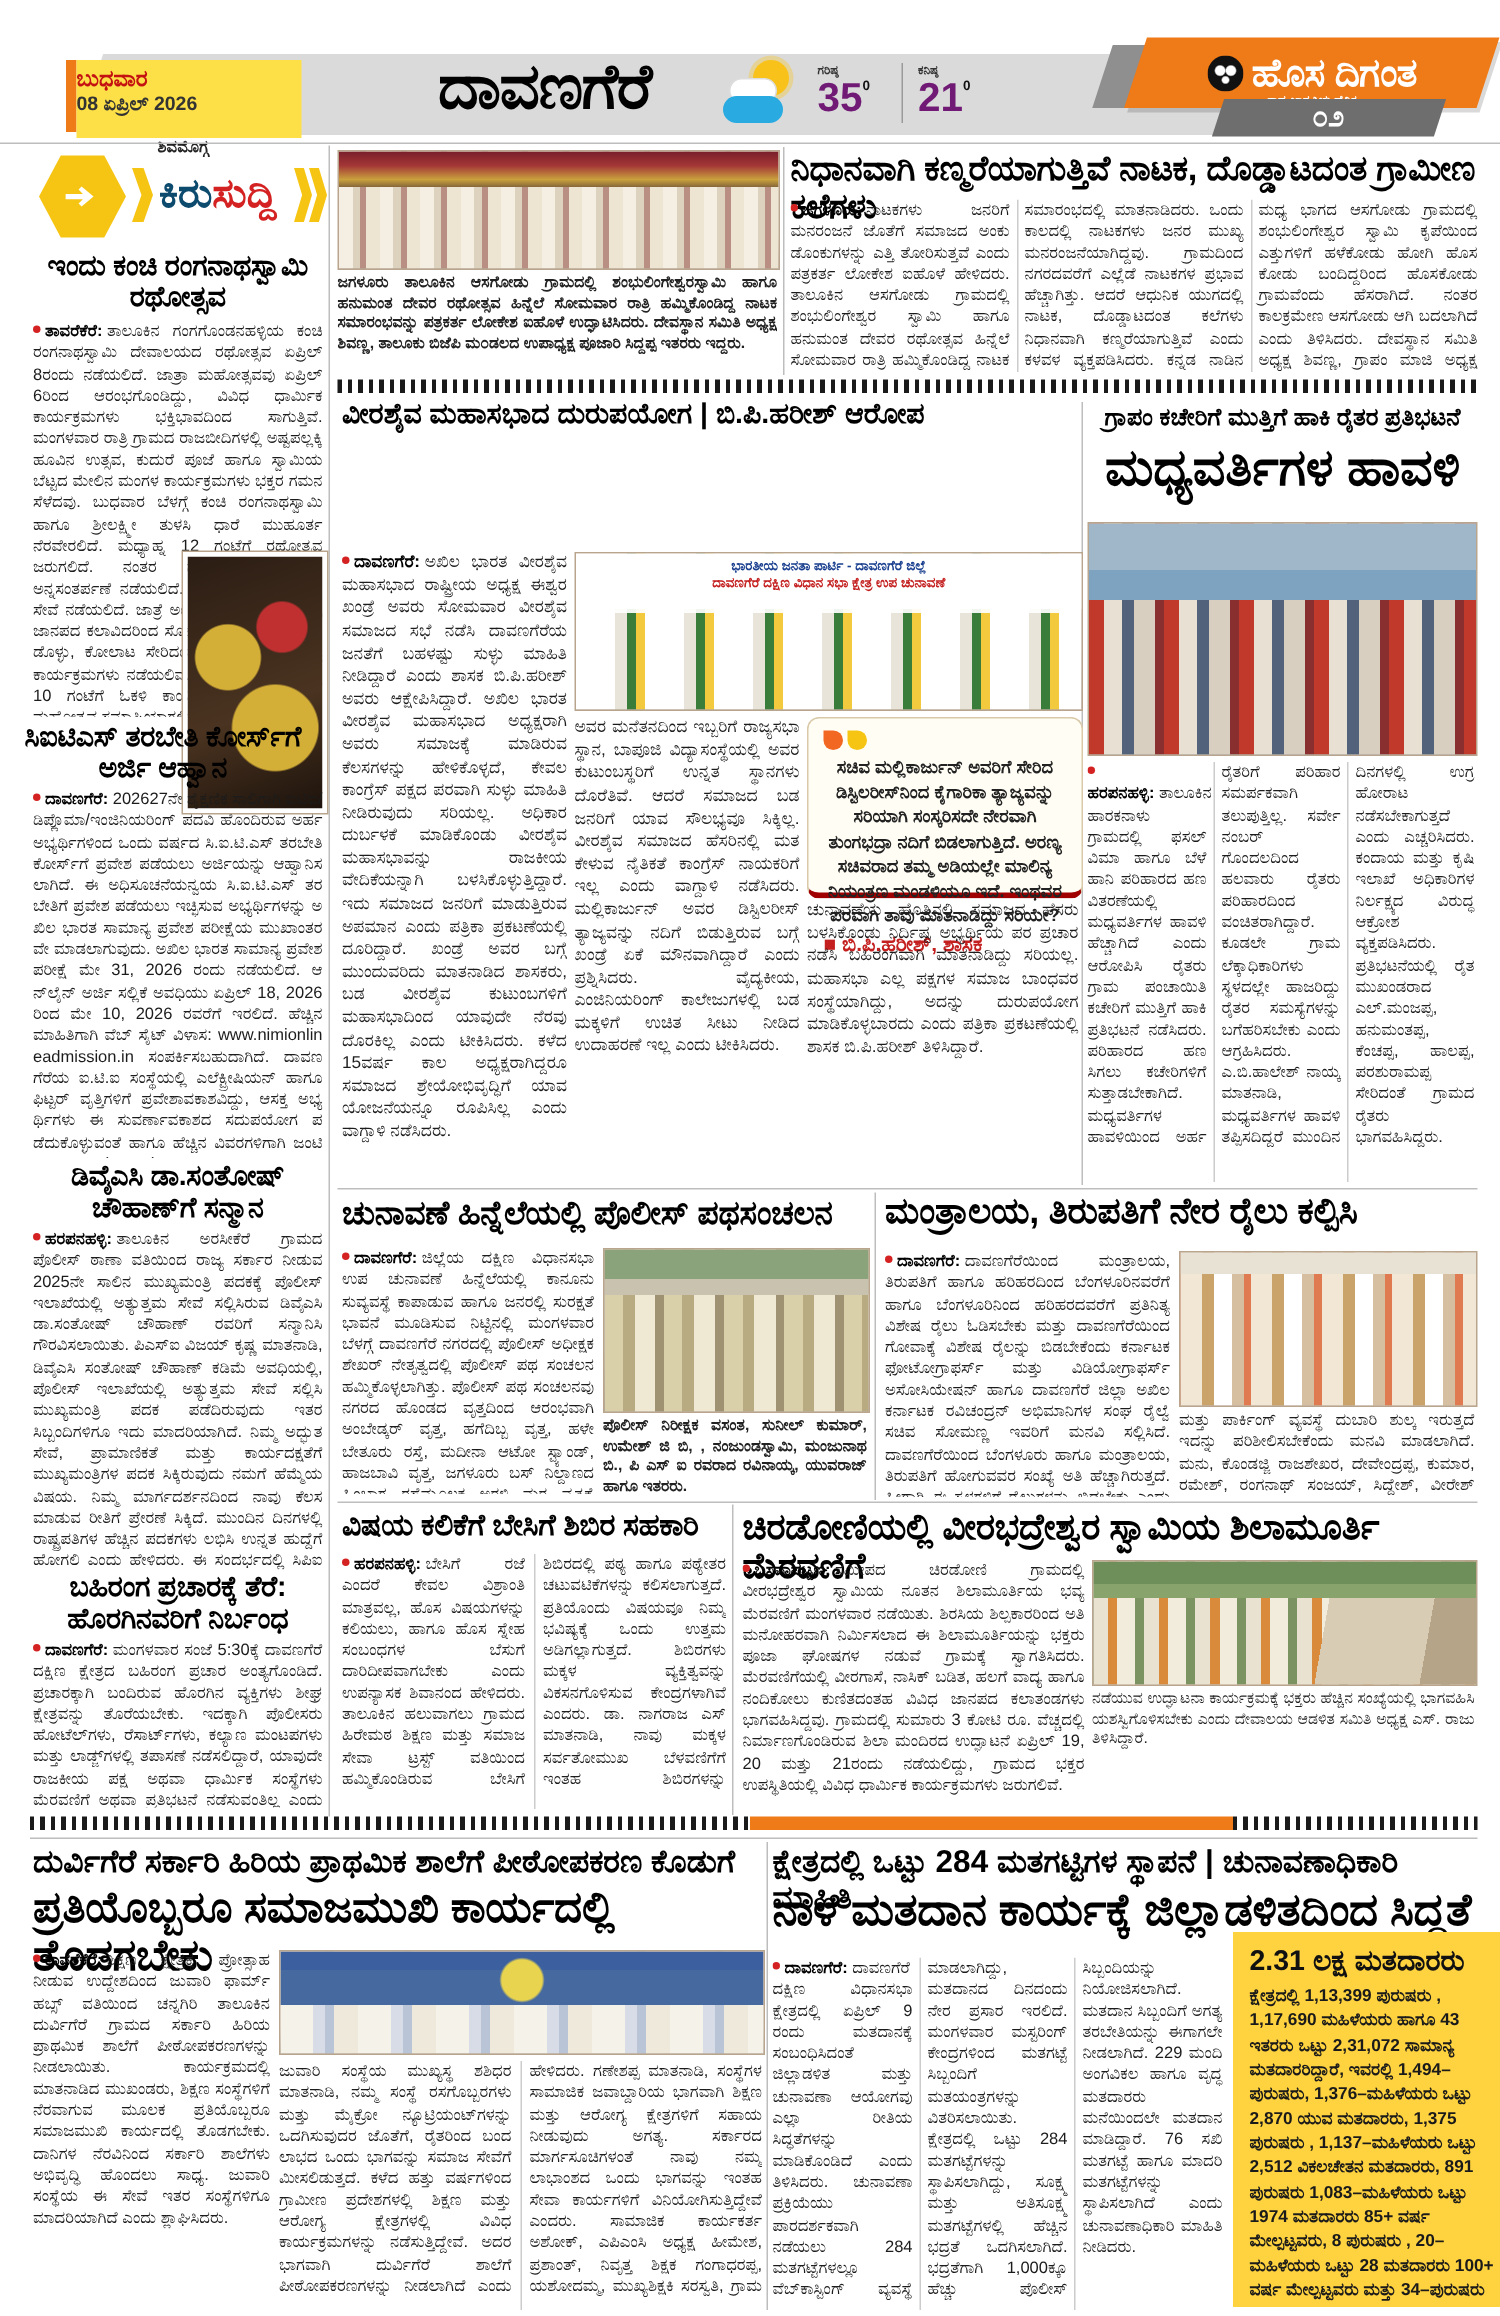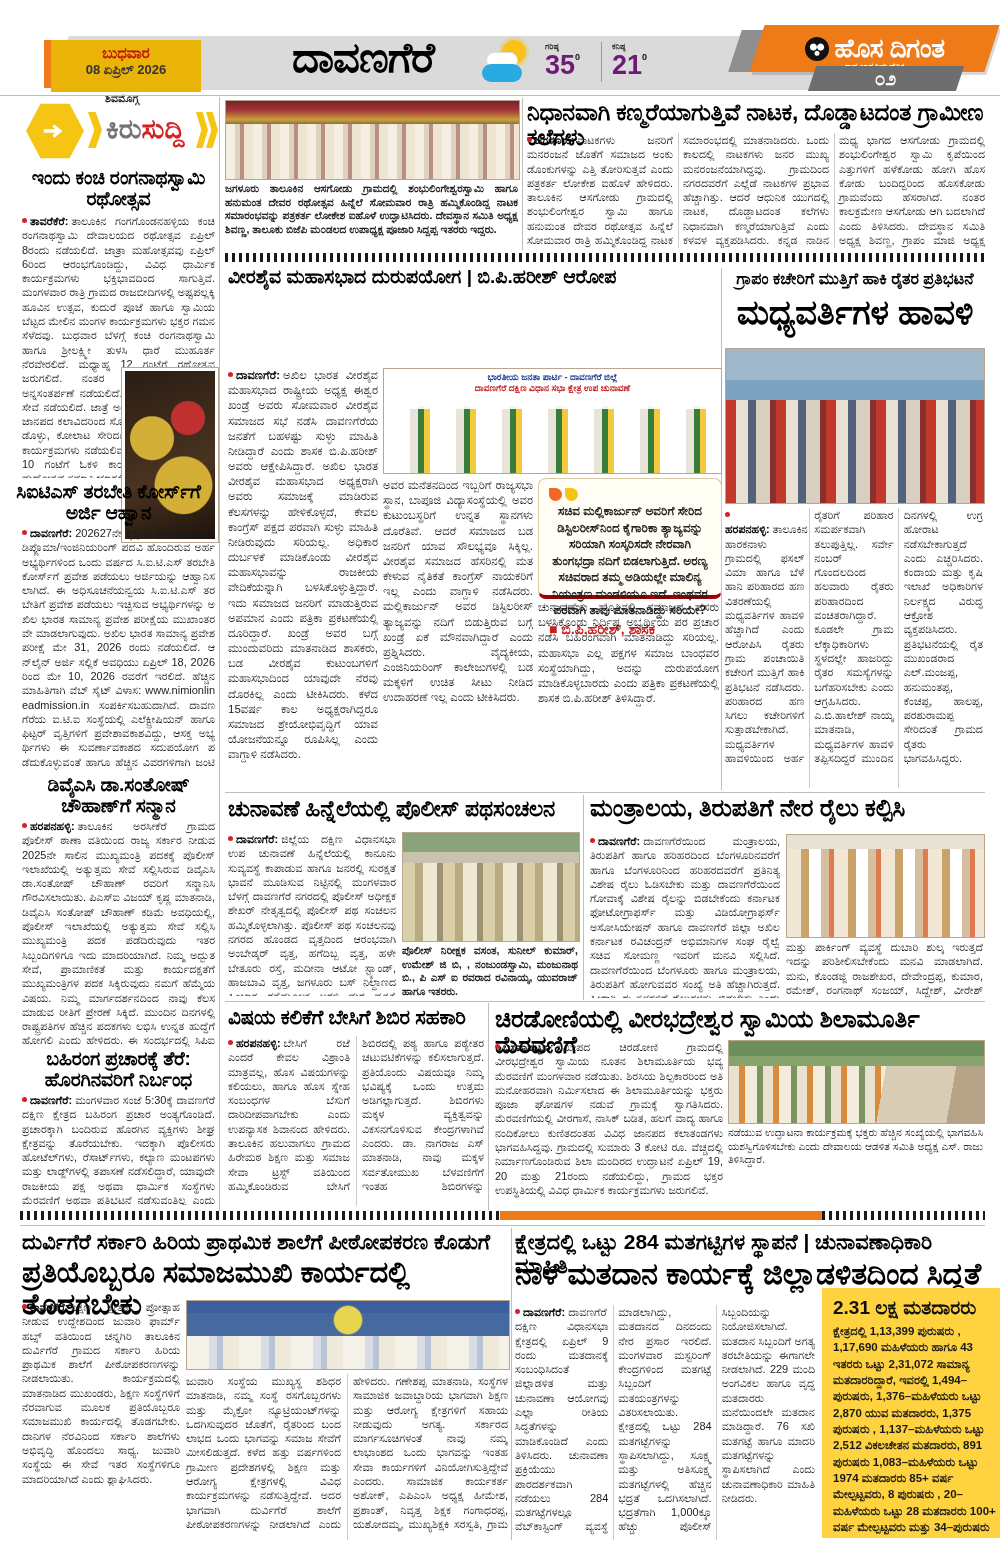--- a/index.html
+++ b/index.html
@@ -59,21 +59,21 @@
   .qattr::before{content:"■ ";color:#c42020}
   .qmarks{height:16px}
   .qdot{display:inline-block;width:13px;height:13px;border-radius:0 50% 50% 50%;margin-right:3px}
   .ybox{position:absolute;background:#ffd23f;padding:9px 11px;overflow:hidden}
   .ybox .yt{font-size:19px;font-weight:bold;color:#111;margin-bottom:4px}
   .ybox .yb{font-size:11.5px;font-weight:bold;line-height:1.42;color:#1a1a1a;text-align:left}
   .hex{position:absolute;background:#f6c514;clip-path:polygon(25% 3%,75% 3%,100% 50%,75% 97%,25% 97%,0 50%);
        display:flex;align-items:center;justify-content:center}
   .chev{position:absolute;background:#f6c514;clip-path:polygon(0 0,55% 0,100% 50%,55% 100%,0 100%,45% 50%)}
   .mastband{position:absolute;background:#dadada;transform:skewX(-18deg)}
-  .datebox{position:absolute;background:#eab308;text-align:center}
+  .datebox{position:absolute;background:#fde047;text-align:left}
   .day{color:#c41212;font-weight:bold;font-size:15px}
   .date{color:#333;font-size:13px;font-weight:bold}
   .edition{font-size:11px;color:#222;font-weight:bold}
   .city{font-size:42px;font-weight:900;letter-spacing:-1px;color:#000000}
   .wlabel{font-size:8px;color:#333;font-weight:bold}
   .wval{font-size:27px;font-weight:900;color:#701a75;line-height:1}
   .wdeg{font-size:9px;vertical-align:top;font-weight:bold}
   .mh-orange{position:absolute;background:#ef7a18;transform:skewX(-18deg);box-shadow:3px 3px 0 rgba(0,0,0,.15)}
   .mh-orange-in{transform:skewX(18deg);height:100%;display:flex;align-items:center;justify-content:center;gap:6px}
   .paper{color:#fff;font-size:26px;font-weight:900;letter-spacing:-.5px}
@@ -82,21 +82,21 @@
   .pgno{color:#fff;font-size:19px;font-weight:bold;transform:skewX(18deg)}
   .graysliver{position:absolute;background:#8f8f8f;transform:skewX(-18deg)}
   .logo-circle{width:24px;height:24px;border-radius:50%;background:
       radial-gradient(circle at 35% 42%,#fff 0 3px,rgba(0,0,0,0) 4px),
       radial-gradient(circle at 65% 42%,#fff 0 3px,rgba(0,0,0,0) 4px),
       radial-gradient(circle at 50% 68%,#fff 0 2px,rgba(0,0,0,0) 3px),#111}
   .sun{position:absolute;width:24px;height:24px;border-radius:50%;background:#f8c21a;
        box-shadow:0 0 0 3px rgba(248,194,26,.35)}
   .cloud-w{position:absolute;width:30px;height:15px;border-radius:10px;background:#fff;border:1px solid #ddd}
   .cloud-b{position:absolute;width:40px;height:18px;border-radius:10px;background:#29abe2}
-  .kir-title-b{font-size:27px;font-weight:900;color:#737373}
+  .kir-title-b{font-size:27px;font-weight:900;color:#0c4a6e}
   .kir-title-r{font-size:27px;font-weight:900;color:#d42222}
   .lch{font-size:19px}
   .weblink{word-break:break-all}
 </style>
 </head>
 <body>
 
 <div class="page">
 
   <div class="mastband abs" style="left:60px;top:36px;width:900px;height:54px"></div>

